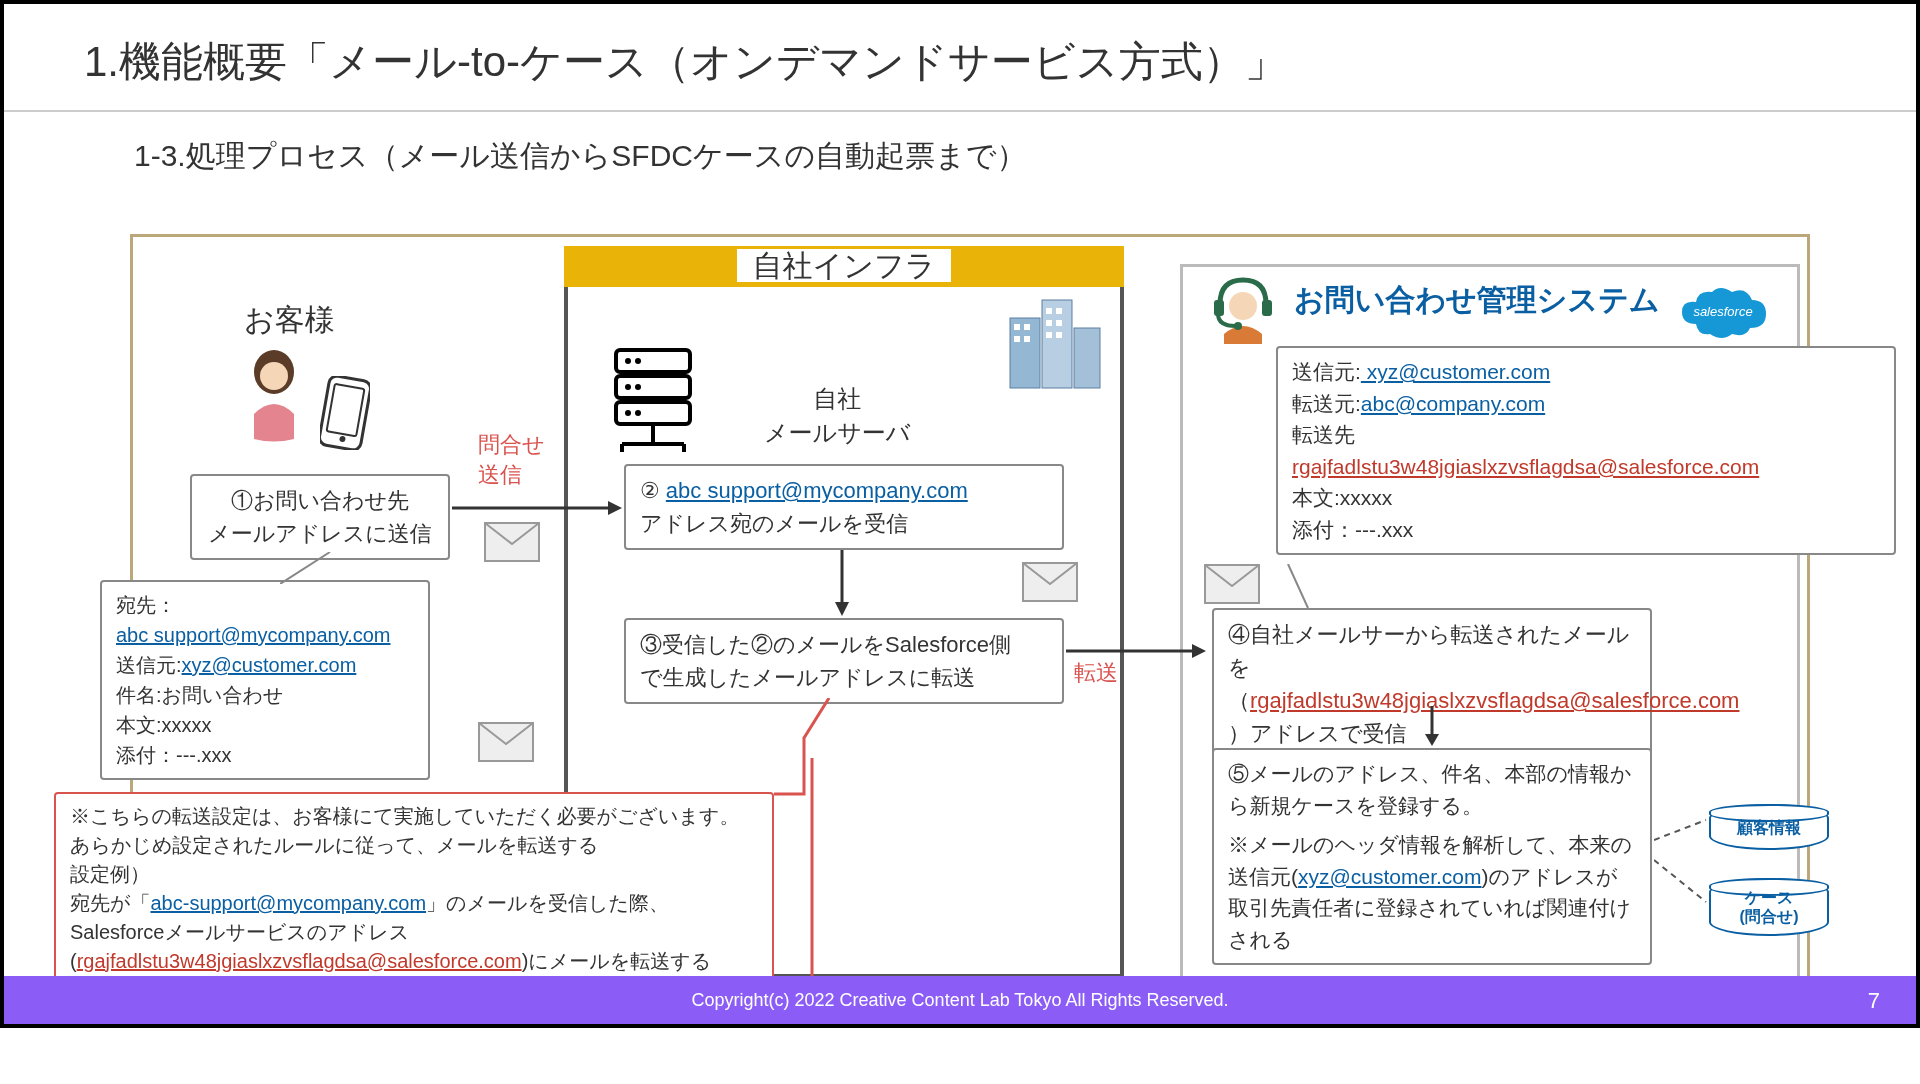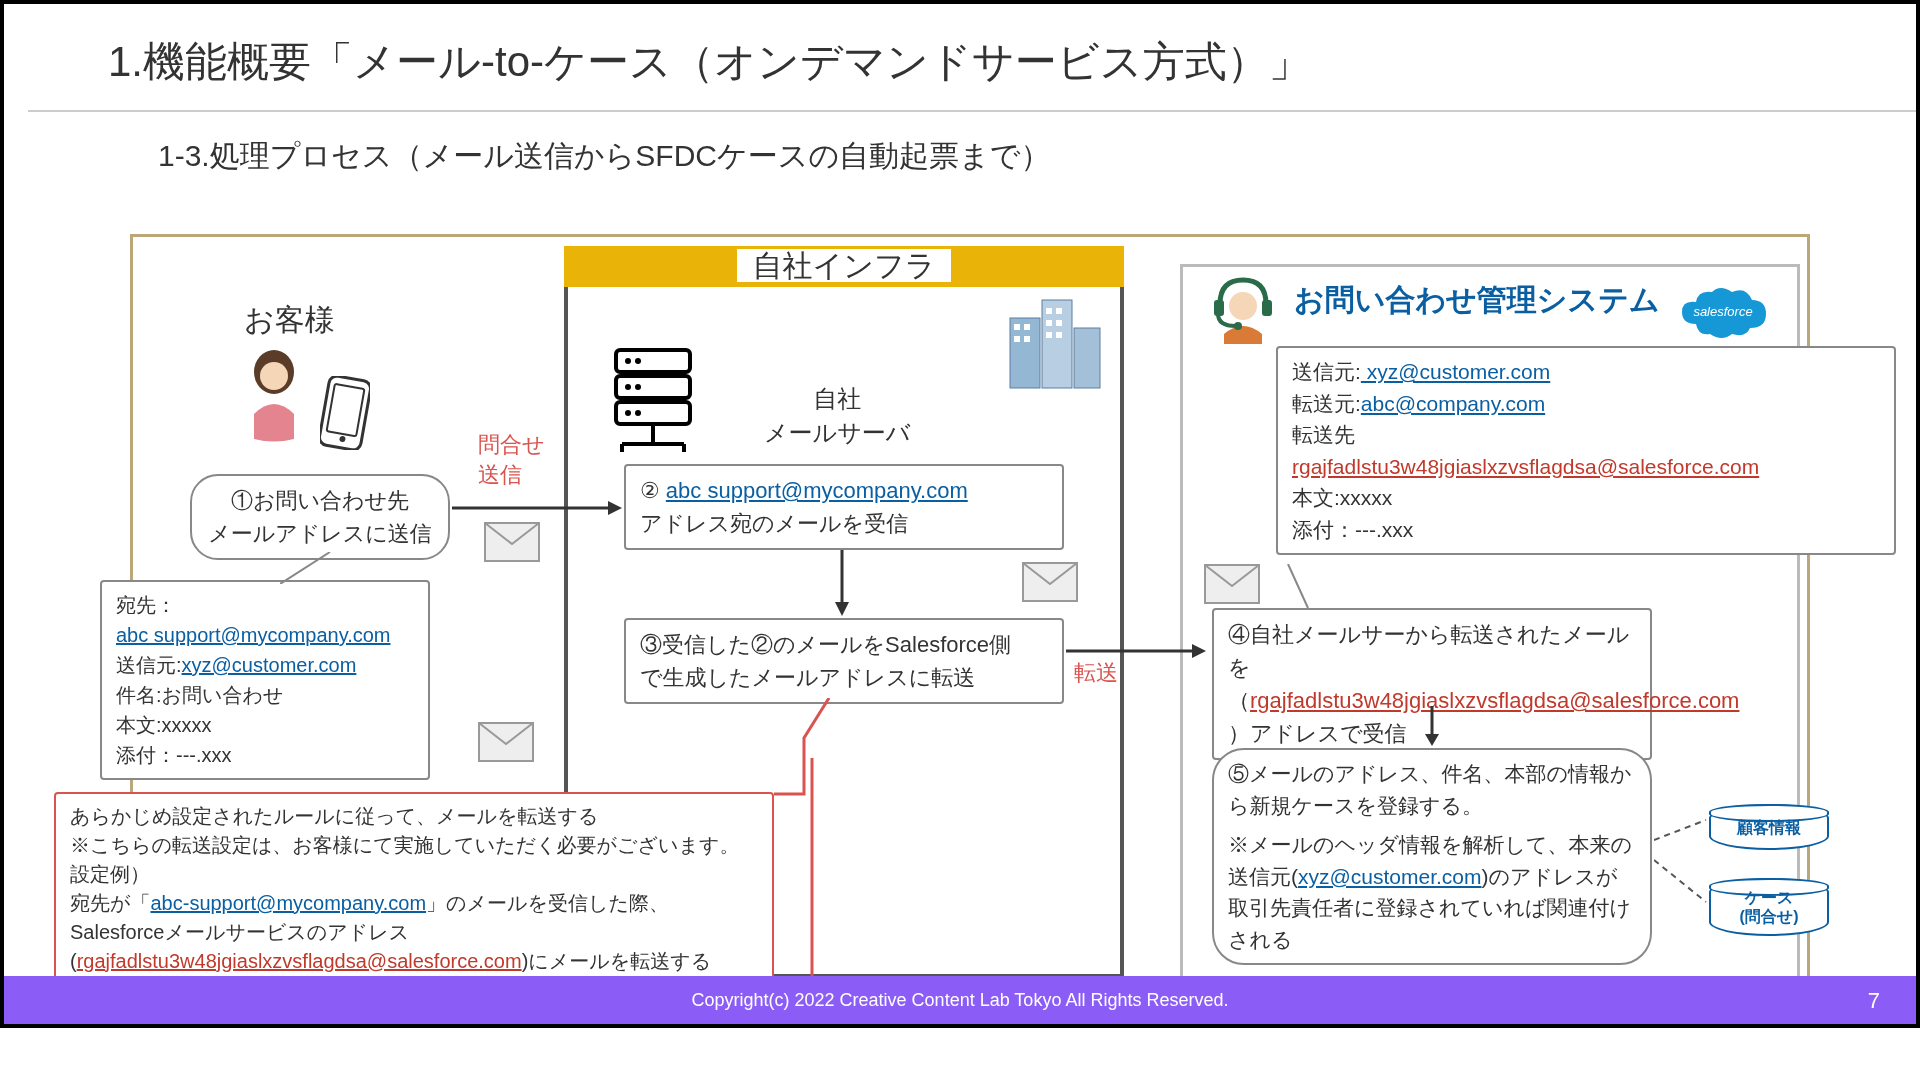--- a/index.html
+++ b/index.html
@@ -1,17 +1,17 @@
 <!DOCTYPE html>
 <html><head>
 <meta charset="utf-8">
 <style>
   * { box-sizing: border-box; margin: 0; padding: 0; }
   html, body { width: 1920px; height: 1084px; font-family: "Hiragino Sans", "Meiryo", sans-serif; background: #fff; }
-  .slide { position: relative; width: 1920px; height: 1028px; border: 4px solid #000; background: #fff; padding-left: 24px; }
+  .slide { position: relative; width: 1920px; height: 1028px; border: 4px solid #000; background: #fff; }
   .title { font-size: 42px; color: #333; padding: 30px 0 20px 80px; font-weight: 400; }
   .hr { border: none; border-top: 2px solid #ccc; margin: 0; }
   .subtitle { font-size: 30px; color: #333; padding: 24px 0 8px 130px; }
   .canvas { position: absolute; left: 0; top: 0; width: 100%; height: 100%; }
   .outer-box { position: absolute; left: 126px; top: 230px; width: 1680px; height: 768px; border: 3px solid #bca77a; }
   .infra-box { position: absolute; left: 560px; top: 254px; width: 560px; height: 720px; border: 4px solid #555; }
   .infra-title { position: absolute; left: 560px; top: 242px; width: 560px; text-align: center; font-size: 30px; background: #eab308; padding: 0 12px; color: #333; }
   .sf-box { position: absolute; left: 1176px; top: 260px; width: 620px; height: 724px; border: 3px solid #bbb; }
   .sf-title { position: absolute; left: 1290px; top: 276px; font-size: 30px; color: #0a5fa3; font-weight: 600; }
   .customer-title { position: absolute; left: 240px; top: 296px; font-size: 30px; color: #333; }
@@ -118,21 +118,21 @@
       </svg>
     </div>
     <div class="sf-title">お問い合わせ管理システム</div>
     <div class="sf-cloud">
       <svg width="94" height="60" viewBox="0 0 94 60">
         <path d="M20 40 Q6 40 6 28 Q6 16 20 18 Q22 6 36 8 Q44 0 56 8 Q70 2 76 16 Q90 16 90 30 Q90 44 74 44 Q70 54 56 50 Q46 58 34 50 Q22 52 20 40 Z" fill="#1798d6"></path>
       </svg>
       <div style="position:absolute;left:0;top:20px;width:94px;text-align:center;font-size:13px;color:#fff;font-style:italic;">salesforce</div>
     </div>
 
-    <div class="box" style="left:186px; top:470px; width:260px; text-align:center;border-radius:28px;">
+    <div class="box" style="left:186px; top:470px; width:260px; text-align:center;">
       <div>①お問い合わせ先</div>
       <div>メールアドレスに送信</div>
     </div>
 
     <div class="label-red" style="left:474px; top:426px;">
       <div>問合せ</div>
         <div>送信</div>
     </div>
 
     <div class="arrow" style="left:448px; top:494px;">
@@ -200,22 +200,22 @@
         </svg>
     </div>
     <div class="envelope" style="left:474px; top:718px;">
       <svg viewBox="0 0 56 40">
           <rect x="1" y="1" width="54" height="38" fill="#eee" stroke="#999" stroke-width="2"></rect>
           <polyline points="1,1 28,22 55,1" fill="none" stroke="#999" stroke-width="2"></polyline>
         </svg>
     </div>
 
     <div class="box box-red" style="left:50px; top:788px; width:720px; font-size:20px; line-height:1.45;">
+      <div>※こちらの転送設定は、お客様にて実施していただく必要がございます。</div>
       <div>あらかじめ設定されたルールに従って、メールを転送する</div>
-      <div>※こちらの転送設定は、お客様にて実施していただく必要がございます。</div>
       <div>設定例）</div>
       <div><span>宛先が「</span><span class="link">abc-support@mycompany.com</span><span>」のメールを受信した際、</span></div>
       <div>Salesforceメールサービスのアドレス</div>
       <div><span>(</span><span class="link-red">rgajfadlstu3w48jgiaslxzvsflagdsa@salesforce.com</span><span>)にメールを転送する</span></div>
     </div>
 
     <div class="arrow" style="left:770px; top:694px;">
       <svg width="60" height="280">
           <polyline points="55,0 30,40 30,96 0,96" fill="none" stroke="#d9534f" stroke-width="3"></polyline>
           <line x1="38" y1="60" x2="38" y2="286" stroke="#d9534f" stroke-width="3"></line>
@@ -242,21 +242,21 @@
         </svg>
     </div>
 
     <div class="arrow" style="left:1418px; top:702px;">
       <svg width="20" height="40">
           <line x1="10" y1="0" x2="10" y2="28" stroke="#333" stroke-width="3"></line>
           <polygon points="3,28 10,40 17,28" fill="#333"></polygon>
         </svg>
     </div>
 
-    <div class="box" style="left:1208px; top:744px; width:440px; font-size:21px;border-radius:32px;">
+    <div class="box" style="left:1208px; top:744px; width:440px; font-size:21px;">
       <div>⑤メールのアドレス、件名、本部の情報から新規ケースを登録する。</div>
       <div style="height:8px"></div>
       <div><span>※メールのヘッダ情報を解析して、本来の送信元(</span><span class="link">xyz@customer.com</span><span>)のアドレスが取引先責任者に登録されていれば関連付けされる</span></div>
     </div>
 
     <div class="arrow" style="left:1650px; top:806px;">
       <svg width="60" height="110">
         <line x1="0" y1="30" x2="52" y2="10" stroke="#555" stroke-width="2" stroke-dasharray="6 5"></line>
         <line x1="0" y1="50" x2="52" y2="92" stroke="#555" stroke-width="2" stroke-dasharray="6 5"></line>
       </svg>

